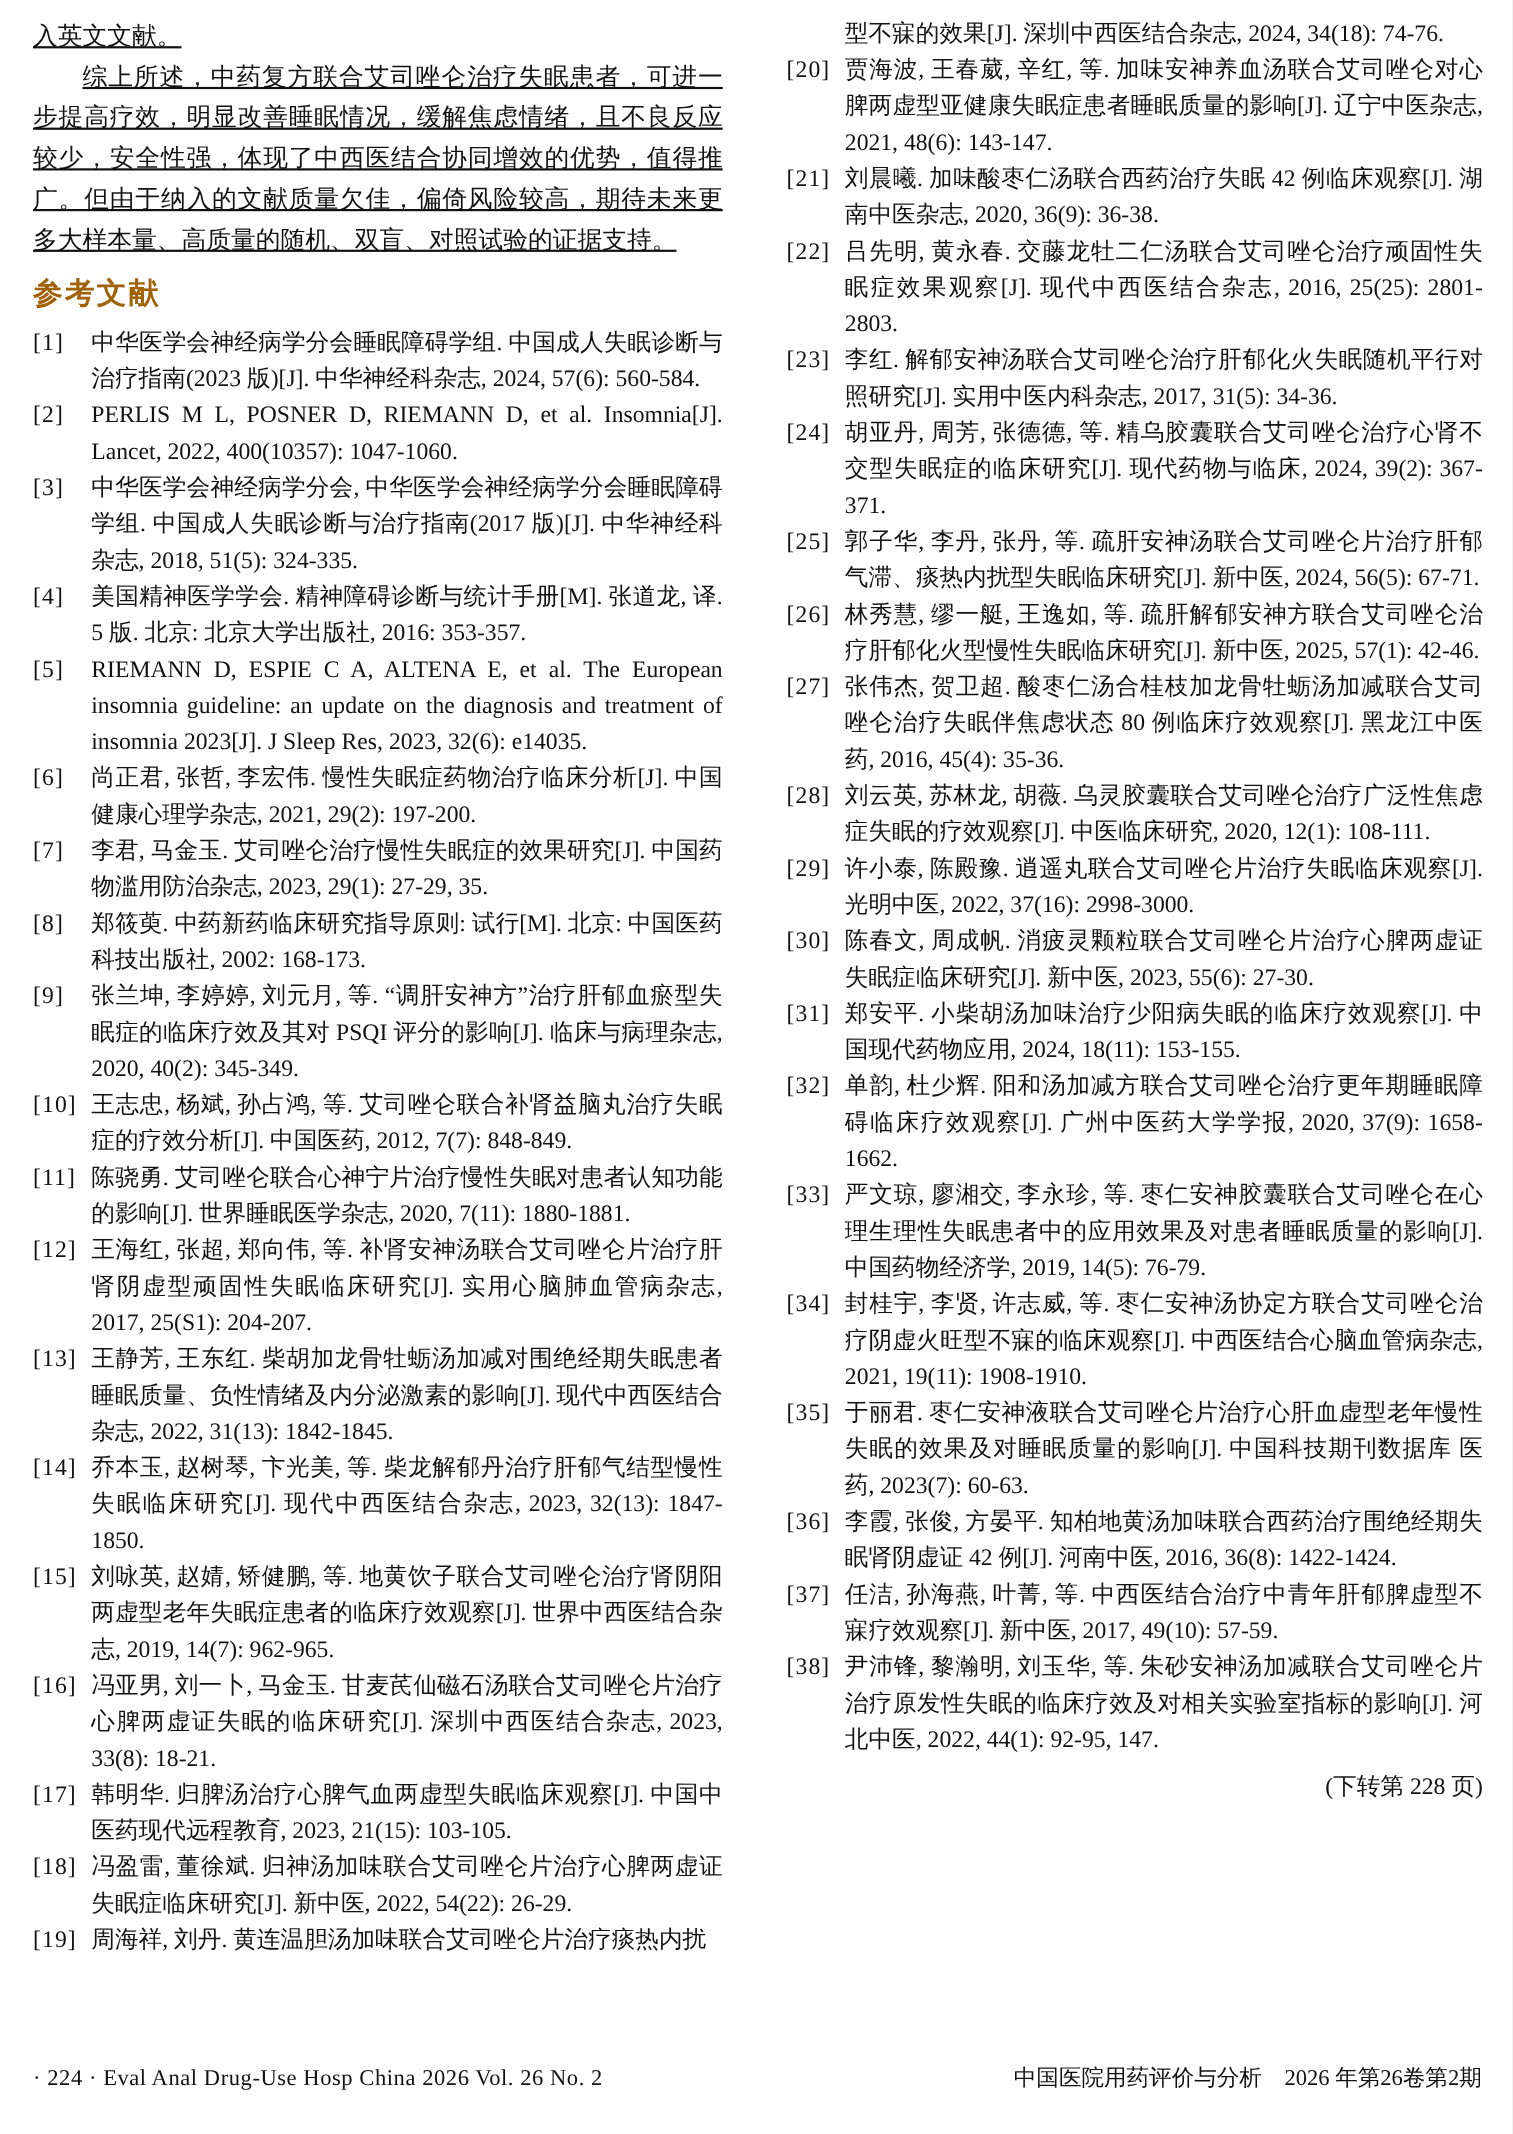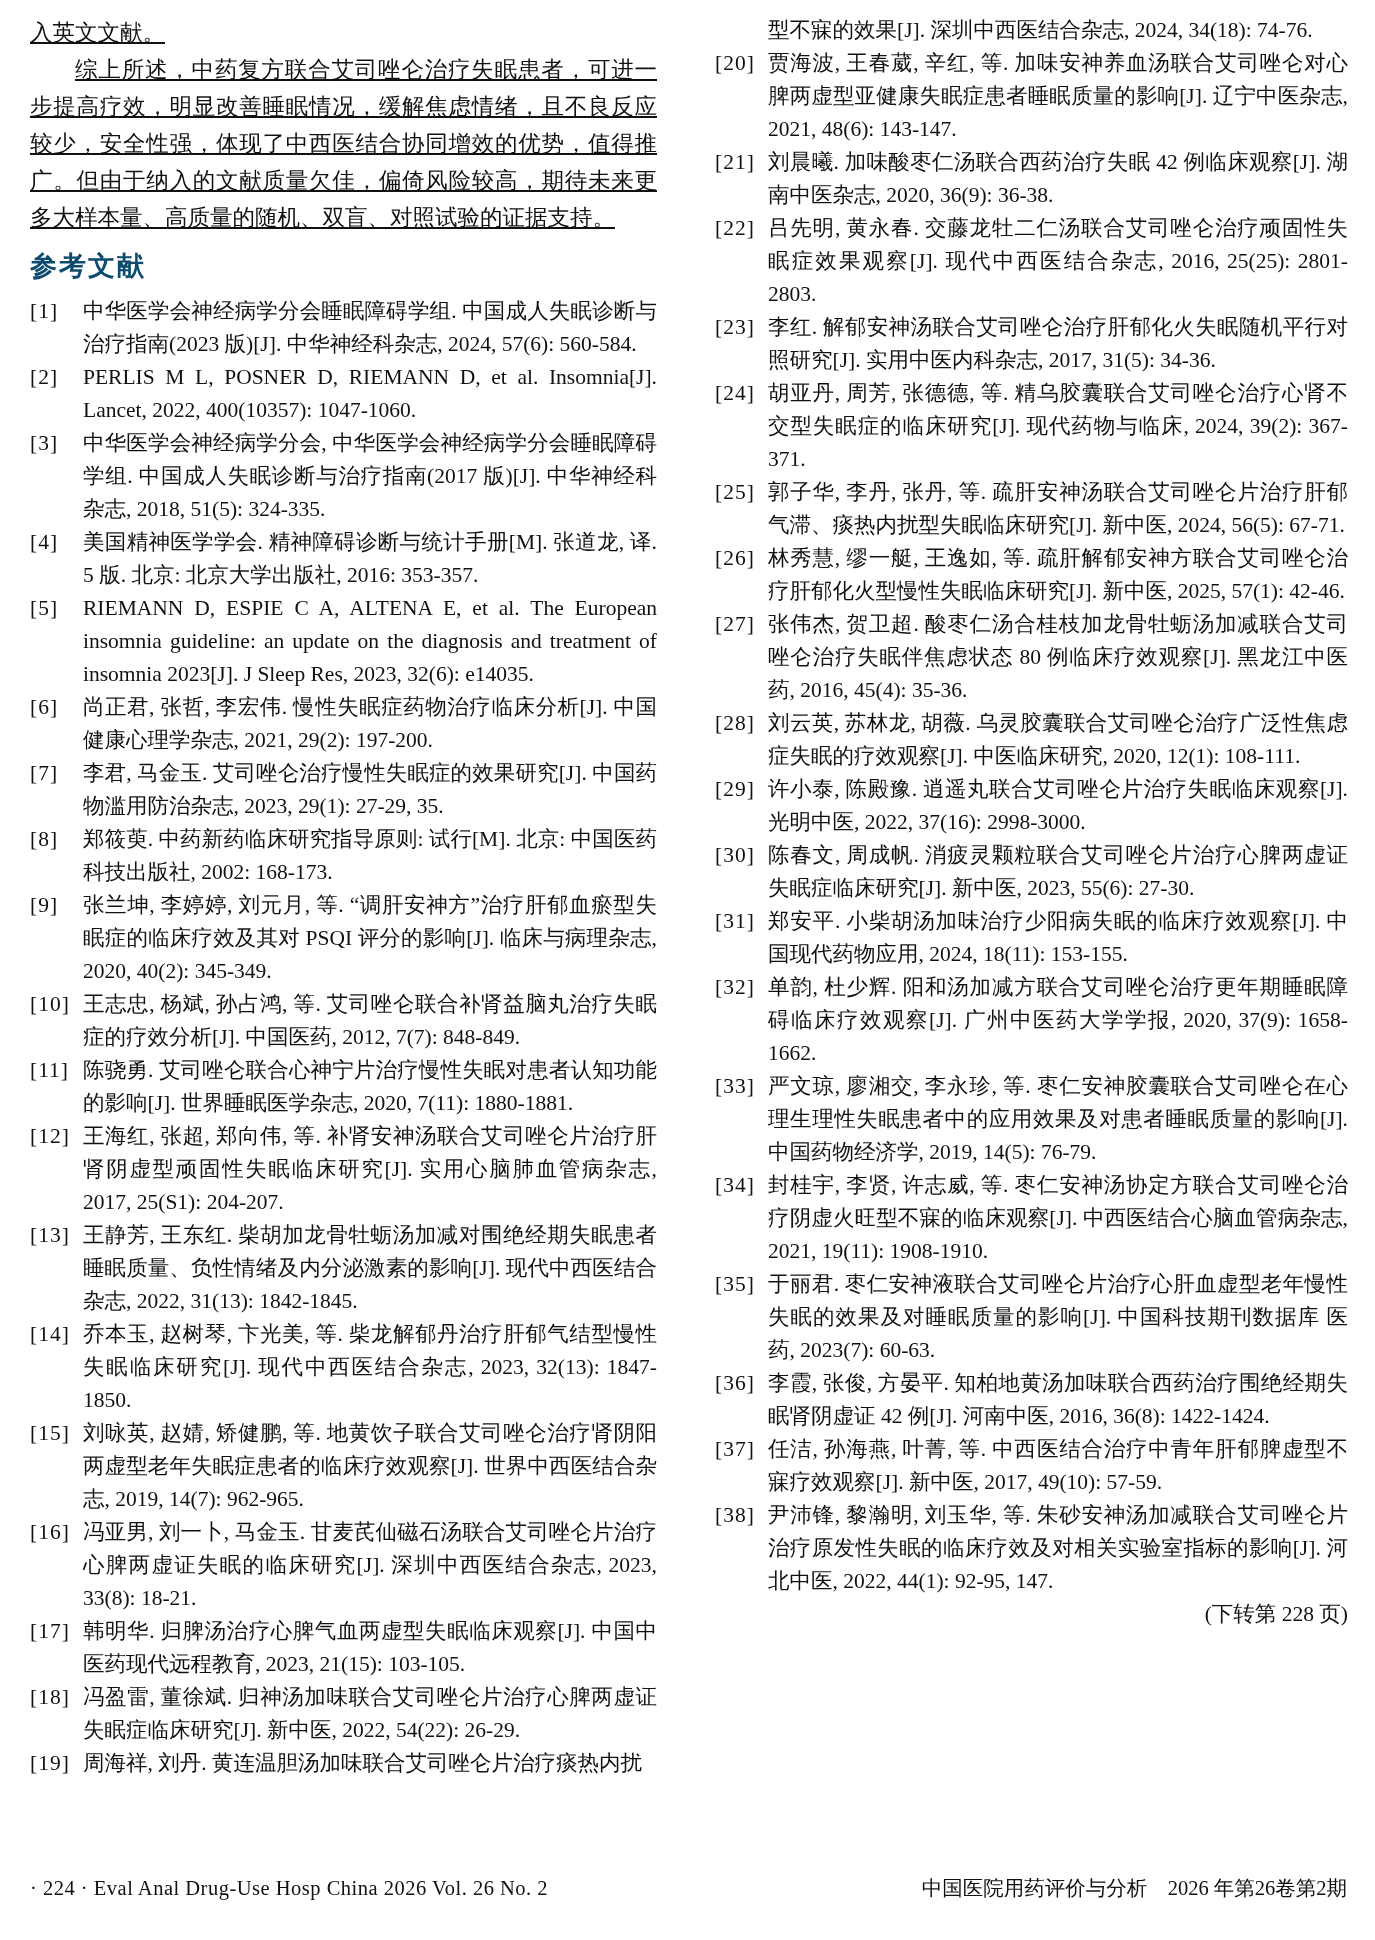--- a/index.html
+++ b/index.html
@@ -29,41 +29,41 @@
     text-align: justify;
     text-decoration: underline;
   }
   .p-indent { text-indent: 2em; }
   .refs-heading {
     font-family: "Liberation Sans", "DejaVu Sans", sans-serif;
     font-weight: 700;
     font-size: 27px;
     letter-spacing: 2px;
     margin: 12px 0 11px 0;
-    color: #0c4a6e;
+    color: #a16207;
   }
   .ref {
     position: relative;
     padding-left: 53px;
     font-size: 21.5px;
     line-height: 33px;
     text-align: justify;
   }
   .ref-no {
     position: absolute;
     left: 0;
     top: 0;
     letter-spacing: 1px;
   }
   .ref-cont {  }
   .continued-note {
     font-size: 21.5px;
     line-height: 33px;
     text-align: right;
-    margin-top: 0;
+    margin-top: 10px;
   }
   .footer {
     position: absolute;
     left: 30px;
     right: 28px;
     bottom: 38px;
     display: flex;
     justify-content: space-between;
     align-items: baseline;
     font-size: 20.5px;

